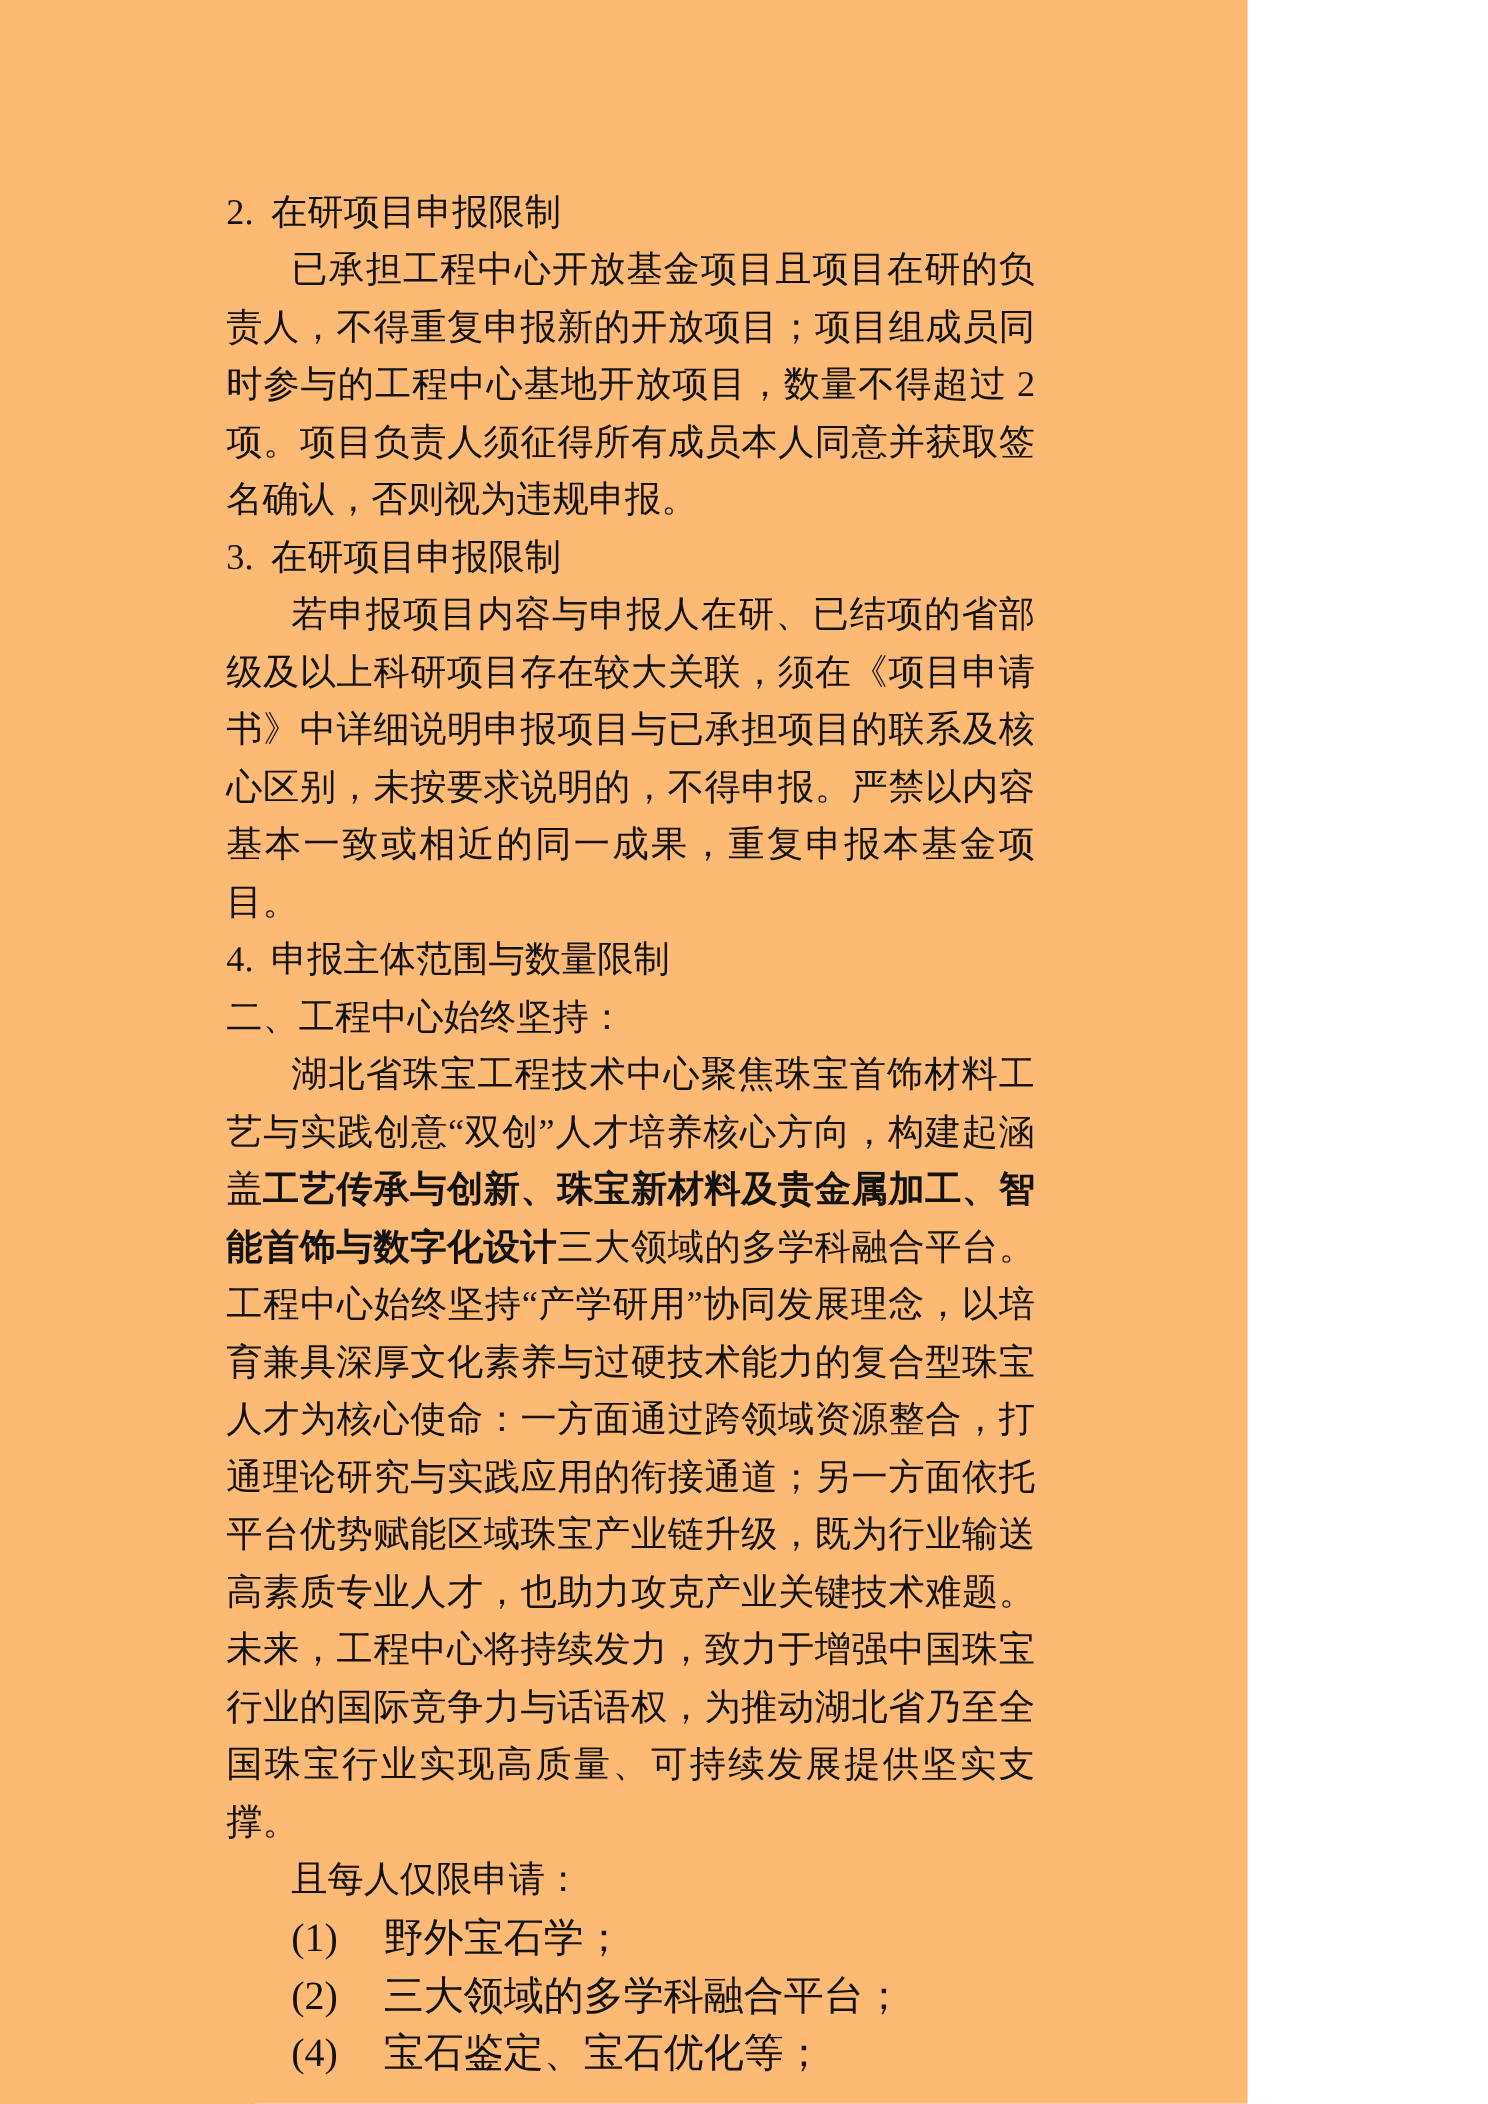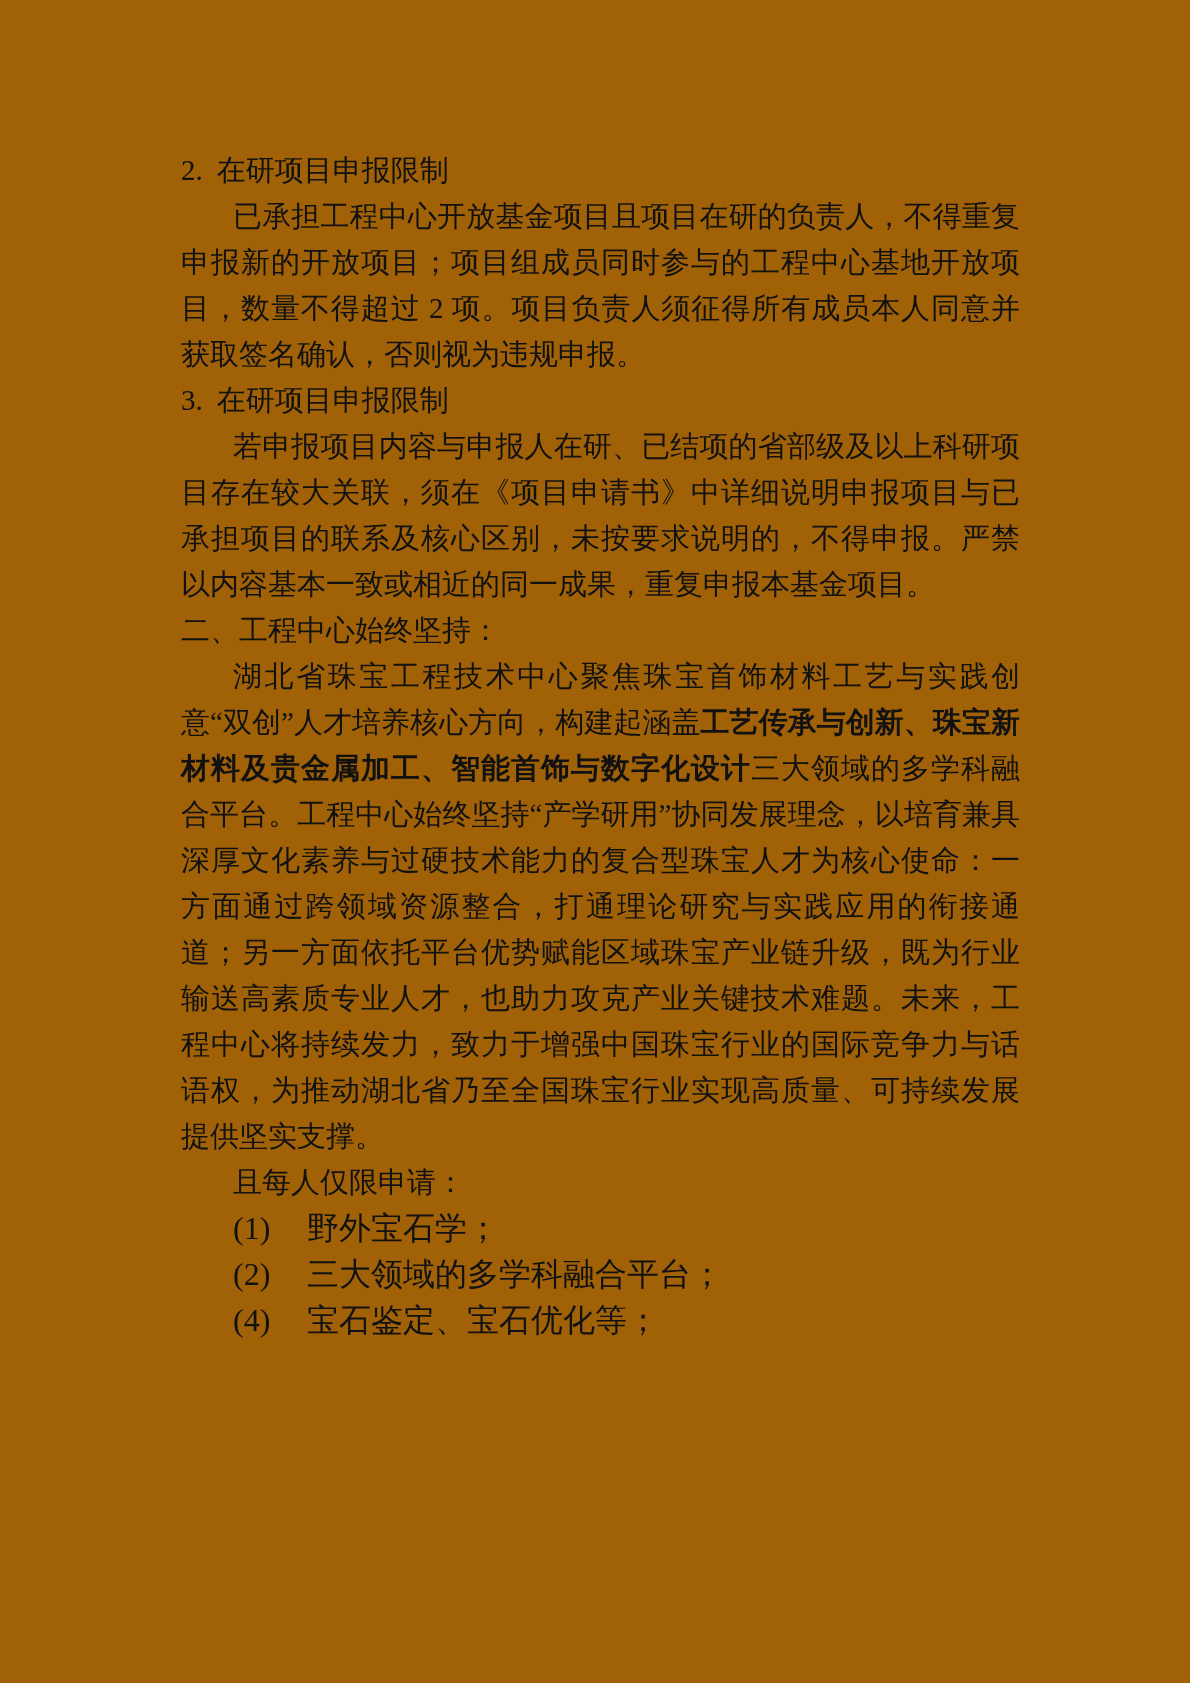--- a/index.html
+++ b/index.html
@@ -2,23 +2,23 @@
 <html><head>
 <meta charset="utf-8">
 <style>
   html, body {
     margin: 0;
     padding: 0;
     background: #ffffff;
   }
   .page {
     position: relative;
-    width: 1190px;
+    width: 998px;
     height: 1683px;
-    background: #a16207;
+    background: #fdba74;
     color: #111111;
     font-family: "Liberation Serif", "DejaVu Serif", serif;
     overflow: hidden;
     box-sizing: border-box;
   }
   .content {
     padding: 147px 170px 0 181px;
   }
   .content p, .content h2, .content h3 {
     margin: 0;
@@ -61,20 +61,21 @@
 
 <div class="page">
   <div class="content">
 
     <h3 class="num-heading"><span class="h-num">2.</span><span>在研项目申报限制</span></h3>
     <p class="body-para">已承担工程中心开放基金项目且项目在研的负责人，不得重复申报新的开放项目；项目组成员同时参与的工程中心基地开放项目，数量不得超过 2 项。项目负责人须征得所有成员本人同意并获取签名确认，否则视为违规申报。</p>
 
     <h3 class="num-heading"><span class="h-num">3.</span><span>在研项目申报限制</span></h3>
     <p class="body-para">若申报项目内容与申报人在研、已结项的省部级及以上科研项目存在较大关联，须在《项目申请书》中详细说明申报项目与已承担项目的联系及核心区别，未按要求说明的，不得申报。严禁以内容基本一致或相近的同一成果，重复申报本基金项目。</p>
 
+    <h3 class="num-heading"><span class="h-num">4.</span><span>申报主体范围与数量限制</span></h3>
 
     <h2 class="part-heading">二、工程中心始终坚持：</h2>
 
     <p class="body-para"><span>湖北省珠宝工程技术中心聚焦珠宝首饰材料工艺与实践创意“双创”人才培养核心方向，构建起涵盖</span><span class="bold">工艺传承与创新、珠宝新材料及贵金属加工、智能首饰与数字化设计</span><span>三大领域的多学科融合平台。工程中心始终坚持“产学研用”协同发展理念，以培育兼具深厚文化素养与过硬技术能力的复合型珠宝人才为核心使命：一方面通过跨领域资源整合，打通理论研究与实践应用的衔接通道；另一方面依托平台优势赋能区域珠宝产业链升级，既为行业输送高素质专业人才，也助力攻克产业关键技术难题。未来，工程中心将持续发力，致力于增强中国珠宝行业的国际竞争力与话语权，为推动湖北省乃至全国珠宝行业实现高质量、可持续发展提供坚实支撑。</span></p>
 
     <p class="body-para">且每人仅限申请：</p>
 
     <div class="list">
       <div class="list-row"><span class="li-num">(1)</span><span class="li-text">野外宝石学；</span></div>
       <div class="list-row"><span class="li-num">(2)</span><span class="li-text">三大领域的多学科融合平台；</span></div>

